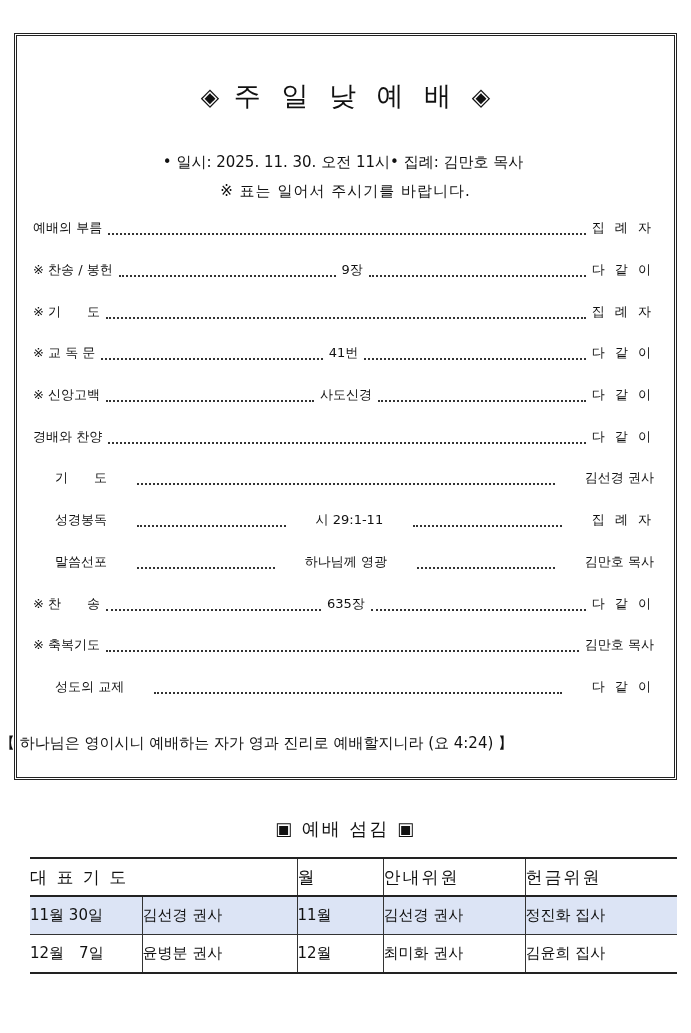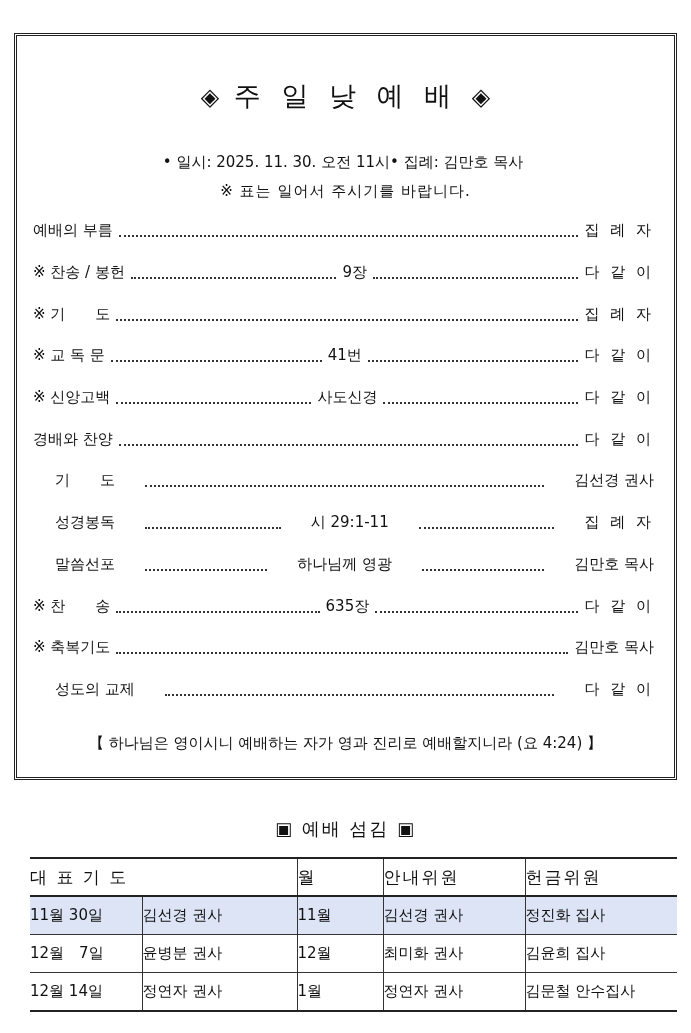--- a/index.html
+++ b/index.html
@@ -20,33 +20,33 @@
   .info {
     position: absolute; left: 32px; right: 37px; top: 141px;
     display: flex; justify-content: center; font-size: 15px; margin-top: 12px;
   }
   .notice {
     position: absolute; left: 0; right: 0; top: 182px; text-align: center;
     font-size: 15px; letter-spacing: 1px;
   }
   .order-row {
     position: absolute; left: 33px; right: 37px; height: 22px;
-    display: flex; align-items: center; font-size: 15px; white-space: nowrap;
+    display: flex; align-items: flex-start; font-size: 13px; white-space: nowrap;
   }
   .order-row.indent { left: 55px; gap: 24px; }
   .order-row .label { flex: 0 0 auto; padding-right: 6px; }
   .order-row .leader {
     flex: 1 1 auto; overflow: hidden; position: relative; height: 14px;
     border-bottom: 2px dotted #333; margin-bottom: 3px; min-width: 10px;
   }
   .order-row .mid { flex: 0 0 auto; padding: 0 6px; }
   .order-row .right { flex: 0 0 auto; padding-left: 6px; letter-spacing: 3px; }
   .order-row .right.tight { letter-spacing: 0; }
   .verse {
-    position: absolute; left: 0; right: 0; top: 734px; text-align: center;
+    position: absolute; left: 0; right: 0; top: 734px; 
     font-size: 15px;
   }
   .section-title {
     position: absolute; left: 0; right: 0; top: 817px; text-align: center;
     font-size: 18px; letter-spacing: 2px;
   }
   table.duty {
     position: absolute; left: 30px; top: 857px; width: 647px;
     border-collapse: collapse; font-size: 15px; table-layout: fixed;
   }
@@ -181,21 +181,14 @@
       <td>김선경 권사</td>
       <td>정진화 집사</td>
     </tr>
     <tr>
       <td>12월　7일</td>
       <td>윤병분 권사</td>
       <td>12월</td>
       <td>최미화 권사</td>
       <td>김윤희 집사</td>
     </tr>
-    <tr>
-      <td>12월 14일</td>
-      <td>정연자 권사</td>
-      <td>1월</td>
-      <td>정연자 권사</td>
-      <td>김문철 안수집사</td>
-    </tr>
   </tbody>
 </table>
 
 </body></html>

